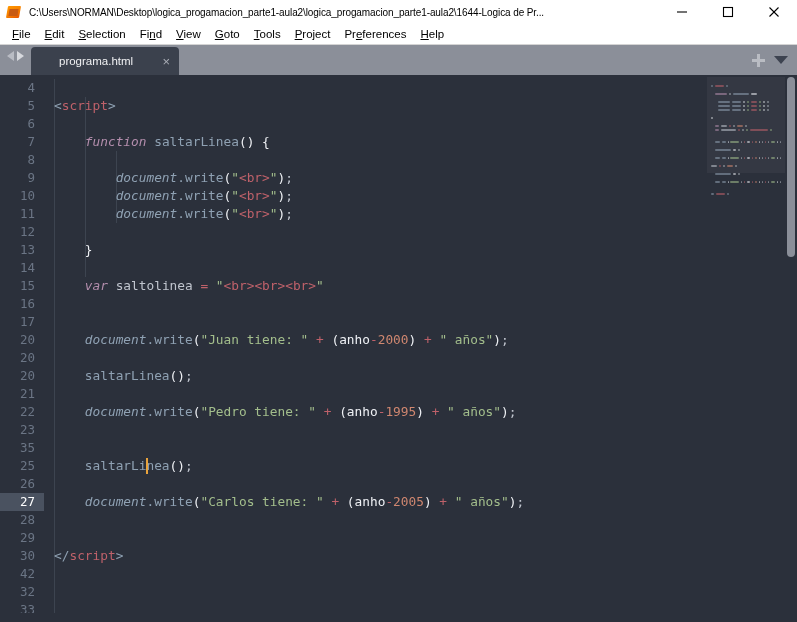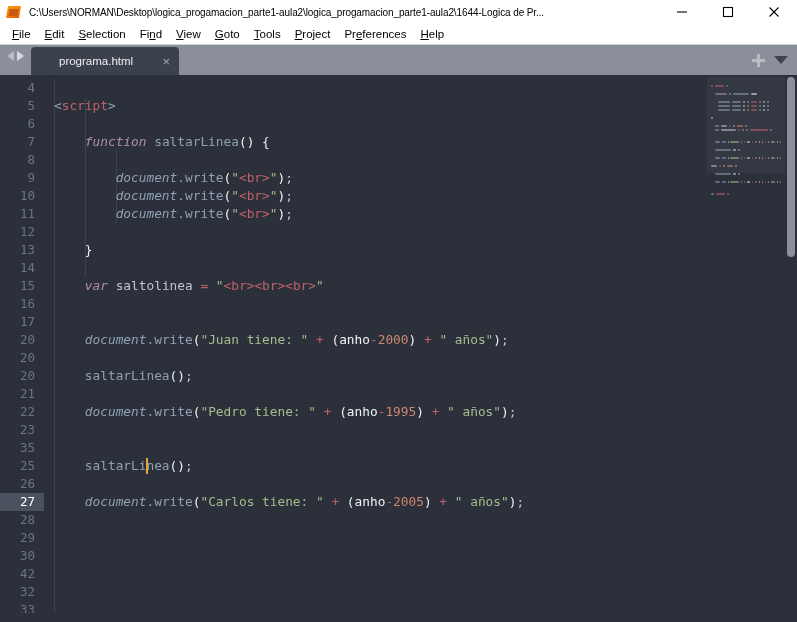--- a/index.html
+++ b/index.html
@@ -371,20 +371,21 @@
         <div class="cline"><span class="t-plain">    </span><span class="t-func">saltarLinea</span><span class="t-paren">()</span><span class="t-plain">;</span></div>
         <div class="cline">&nbsp;</div>
         <div class="cline"><span class="t-plain">    </span><span class="t-obj">document</span><span class="t-prop">.write</span><span class="t-paren">(</span><span class="t-str">"Pedro tiene: "</span><span class="t-plain"> </span><span class="t-op">+</span><span class="t-paren"> (anho</span><span class="t-op">-</span><span class="t-num">1995</span><span class="t-paren">)</span><span class="t-plain"> </span><span class="t-op">+</span><span class="t-plain"> </span><span class="t-str">" años"</span><span class="t-paren">)</span><span class="t-plain">;</span></div>
         <div class="cline">&nbsp;</div>
         <div class="cline">&nbsp;</div>
         <div class="cline"><span class="t-plain">    </span><span class="t-func">saltarLinea</span><span class="t-paren">()</span><span class="t-plain">;</span><span class="cursor" style="left: 102.4px;"></span></div>
         <div class="cline">&nbsp;</div>
         <div class="cline"><span class="t-plain">    </span><span class="t-obj">document</span><span class="t-prop">.write</span><span class="t-paren">(</span><span class="t-str">"Carlos tiene: "</span><span class="t-plain"> </span><span class="t-op">+</span><span class="t-paren"> (anho</span><span class="t-op">-</span><span class="t-num">2005</span><span class="t-paren">)</span><span class="t-plain"> </span><span class="t-op">+</span><span class="t-plain"> </span><span class="t-str">" años"</span><span class="t-paren">)</span><span class="t-plain">;</span></div>
         <div class="cline">&nbsp;</div>
         <div class="cline">&nbsp;</div>
+        <div class="cline"><span class="t-punct">&lt;/</span><span class="t-tag">script</span><span class="t-punct">&gt;</span></div>
         <div class="cline">&nbsp;</div>
       </div>
   </div>
   <div class="minimap">
     <div class="mm-viewport"></div>
     <div id="mmlines">
         <div class="mm-line" style="padding-left: 0px;"></div>
         <div class="mm-line" style="padding-left: 0px;">
           <div class="mm-seg" style="background: rgb(143, 161, 179); width: 2px;"></div>
           <div class="mm-seg" style="background: rgb(191, 97, 106); width: 9px;"></div>

